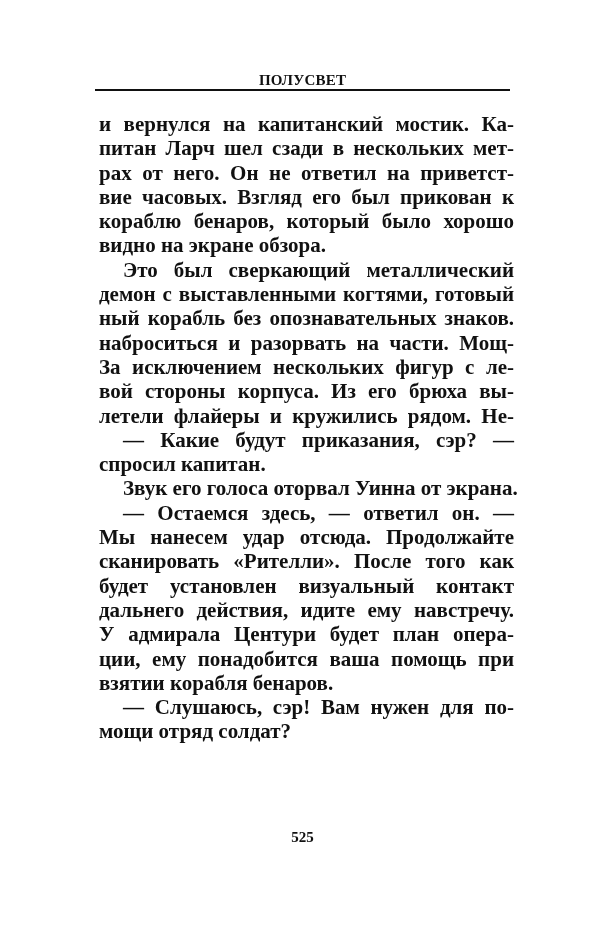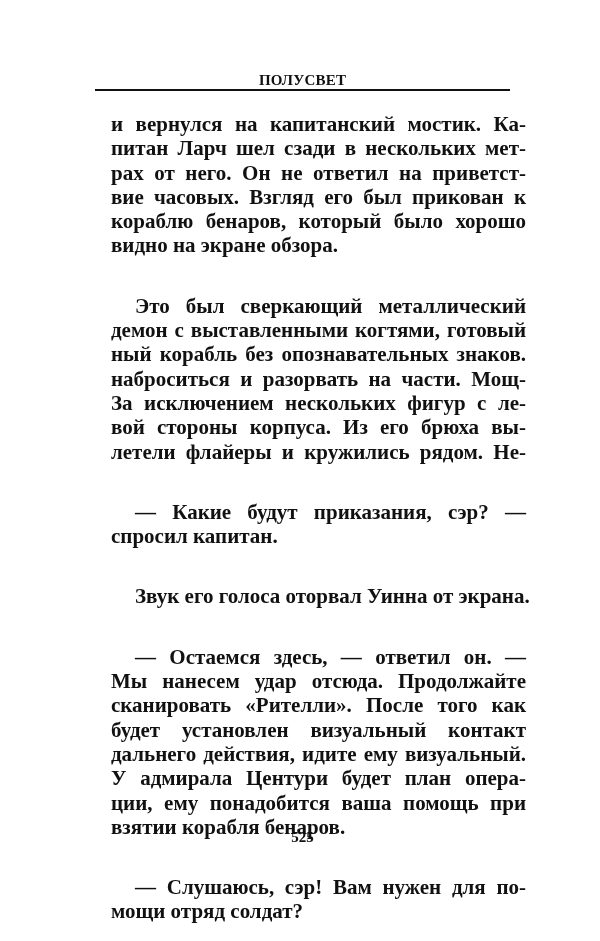--- a/index.html
+++ b/index.html
@@ -36,40 +36,39 @@
       position: absolute;
       top: 89px;
       left: 0;
       width: 415px;
       height: 0;
       border-top: 2px solid #111111;
     }
     .body-text {
       position: absolute;
       top: 112px;
-      left: 16px;
+      left: 4px;
       width: 415px;
       font-size: 21px;
       line-height: 24.3px;
       font-weight: bold;
     }
     .line {
       display: block;
       white-space: nowrap;
       text-align: justify;
       text-align-last: justify;
       height: 24.3px;
     }
     .line.last {
       text-align: left;
       text-align-last: left;
     }
     .line.indent {
       padding-left: 24px;
-      margin-top: 36px;
     }
     .folio {
       position: absolute;
       top: 788px;
       left: 0;
       width: 415px;
       text-align: center;
       font-size: 15px;
       font-weight: bold;
       margin-top: 41px;
@@ -101,21 +100,21 @@
 
     <span class="line indent">— Какие будут приказания, сэр? —</span>
     <span class="line last">спросил капитан.</span>
 
     <span class="line indent">Звук его голоса оторвал Уинна от экрана.</span>
 
     <span class="line indent">— Остаемся здесь, — ответил он. —</span>
     <span class="line">Мы нанесем удар отсюда. Продолжайте</span>
     <span class="line">сканировать «Рителли». После того как</span>
     <span class="line">будет установлен визуальный контакт</span>
-    <span class="line">дальнего действия, идите ему визуальный.</span>
+    <span class="line">дальнего действия, идите ему навстречу.</span>
     <span class="line">У адмирала Центури будет план опера-</span>
     <span class="line">ции, ему понадобится ваша помощь при</span>
     <span class="line last">взятии корабля бенаров.</span>
 
     <span class="line indent">— Слушаюсь, сэр! Вам нужен для по-</span>
     <span class="line last">мощи отряд солдат?</span>
   </div>
 
   <div class="folio">525</div>
 </div>

